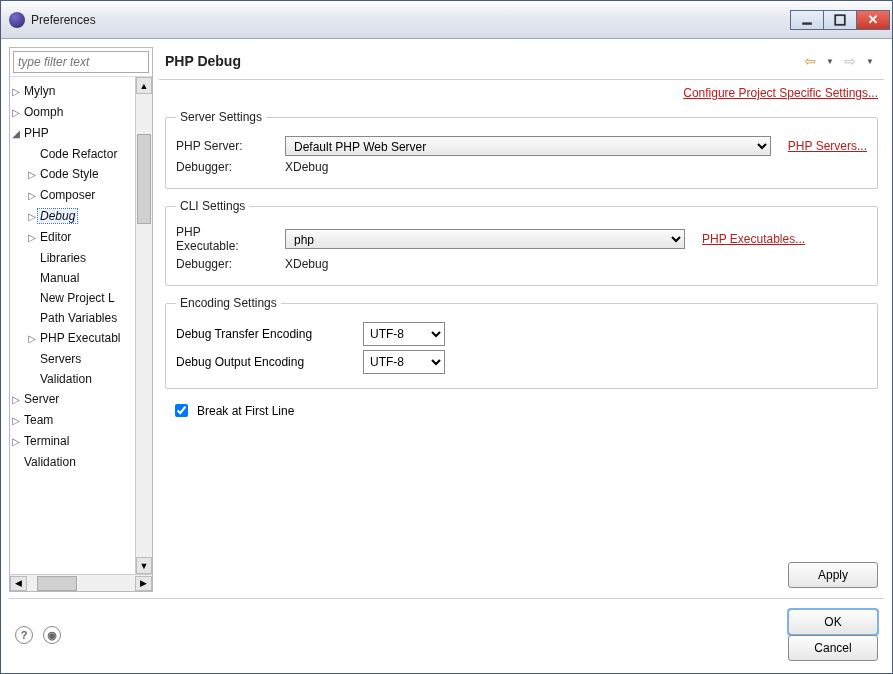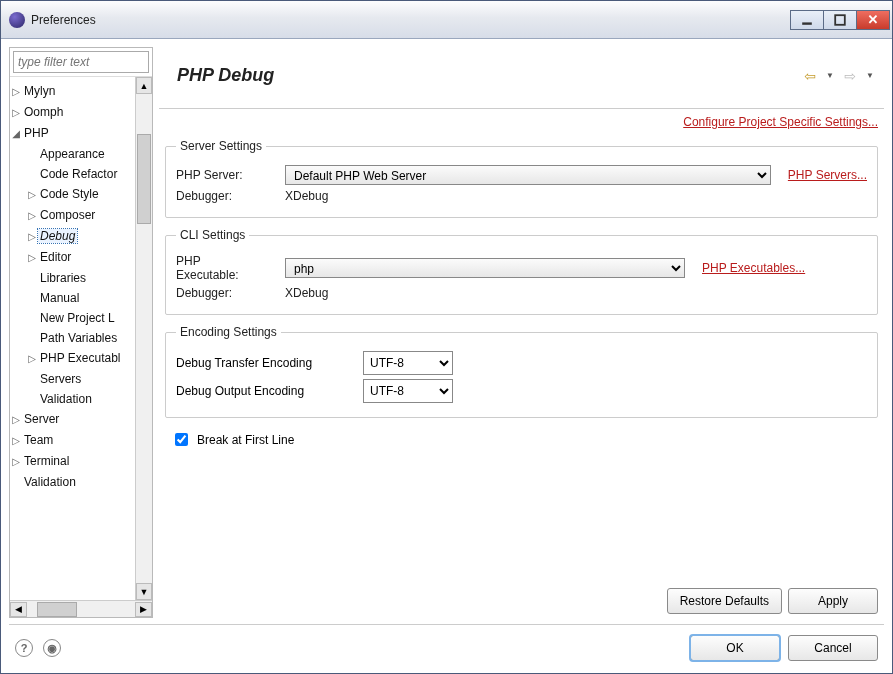--- a/index.html
+++ b/index.html
@@ -43,52 +43,52 @@
   .hscroll .thumb { position:absolute; left:10px; width:40px; top:0; bottom:0; background:#d0d0d0; border:1px solid #aaa; }
   .innerscroll { width:17px; background:#f0f0f0; border-left:1px solid #ccc; display:flex; flex-direction:column; }
   .innerscroll .arrow { height:17px; border:1px solid #bbb; background:#e6e6e6; display:flex; align-items:center; justify-content:center; font-size:9px;}
   .innerscroll .track { flex:1; position:relative; }
   .innerscroll .thumb { position:absolute; top:40px; height:90px; left:1px; right:1px; background:#d0d0d0; border:1px solid #aaa; }
   .tree-flex { display:flex; height:100%; }
   .tree-col { flex:1; overflow:hidden; }
 
   .right-pane { flex:1; display:flex; flex-direction:column; min-width:0; }
   .header { display:flex; align-items:center; border-bottom:1px solid #ccc; padding:6px 6px 10px 6px; }
-  .header h1 { margin:12px; font-size:18px; font-weight:bold; color:#222;font-style:italic; }
+  .header h1 { margin:0; font-size:14px; font-weight:bold; color:#222; }
   .header .navicons { margin-left:auto; display:flex; gap:4px; align-items:center; }
   .navicon { width:16px; height:16px; display:flex; align-items:center; justify-content:center; }
   .arrow-back { color:#c49a2a; font-size:14px; }
   .arrow-dis { color:#bbb; font-size:14px; }
   .menu-drop { font-size:8px; color:#555; }
 
   .content { flex:1; overflow:auto; padding:6px 6px 0 6px; }
   .proj-link { text-align:right; margin-bottom:10px; }
   a.link { color:#b91c1c; text-decoration:underline; cursor:pointer; }
 
   fieldset.group { border:1px solid #ccc; border-radius:2px; margin:0 0 10px 0; padding:8px 10px 10px 10px; }
   fieldset.group legend { padding:0 4px; color:#222; }
   .row { display:flex; align-items:center; gap:17px; margin:4px 0; }
   .row .lbl { min-width:92px; color:#222; }
   .row .lbl2 { min-width:92px; color:#222; line-height:14px; }
   .row .val { color:#222; }
   select.wide { flex:1; height:20px; border:1px solid #888;
     background:linear-gradient(#fbfbfb,#e7e7e7); padding:2px 4px; }
-  select.small { width:90px; height:24px; border:1px solid #888; background:#fff; padding:1px 2px; }
+  select.small { width:82px; height:24px; border:1px solid #888; background:#fff; padding:1px 2px; }
   .sidelink { white-space:nowrap; }
 
   .chkrow { margin:12px 6px; display:flex; align-items:center; gap:6px; }
 
   .btnrow { display:flex; justify-content:flex-end; gap:6px; padding:4px 6px; }
   button.std { min-width:90px; height:26px; border:1px solid #8a8a8a; background:linear-gradient(#fdfdfd,#e7e7e7); border-radius:3px; padding:0 12px; cursor:pointer; }
   button.primary { outline:2px solid #7db3e8; outline-offset:-1px; }
 
   .footer { border-top:1px solid #ccc; padding:10px 6px 4px 6px; display:flex; align-items:center; }
   .footer .icons { display:flex; gap:10px; }
   .footer .icons .circ { width:18px; height:18px; border:1px solid #888; border-radius:50%; display:flex; align-items:center; justify-content:center; color:#666; font-weight:bold; font-size:11px; }
-  .footer .btns { margin-left:auto; display:flex; gap:8px; }
+  .footer .btns { margin-left:auto; display:flex; gap:0;flex-direction:column; }
 </style>
 </head>
 <body>
 
 <div class="window">
   <div class="titlebar">
     <div class="app-icon"></div>
     <div class="title">Preferences</div>
     <div class="winbtns">
       <div class="winbtn">
@@ -114,21 +114,20 @@
           <input type="text" placeholder="type filter text" style="">
         </div>
         <div class="tree-wrap">
           <div class="tree-flex">
             <div class="tree-col">
               <ul class="tree">
                 <li><span class="tw">▷</span><span class="label">Mylyn</span></li>
                 <li><span class="tw">▷</span><span class="label">Oomph</span></li>
                 <li><span class="tw">◢</span><span class="label">PHP</span>
                   <ul>
-                    <li><span class="tw"></span><span class="label">Appearance</span></li>
                     <li><span class="tw"></span><span class="label">Code Refactor</span></li>
                     <li><span class="tw">▷</span><span class="label">Code Style</span></li>
                     <li><span class="tw">▷</span><span class="label">Composer</span></li>
                     <li class="selected"><span class="tw">▷</span><span class="label">Debug</span></li>
                     <li><span class="tw">▷</span><span class="label">Editor</span></li>
                     <li><span class="tw"></span><span class="label">Libraries</span></li>
                     <li><span class="tw"></span><span class="label">Manual</span></li>
                     <li><span class="tw"></span><span class="label">New Project L</span></li>
                     <li><span class="tw"></span><span class="label">Path Variables</span></li>
                     <li><span class="tw">▷</span><span class="label">PHP Executabl</span></li>
@@ -225,21 +224,20 @@
             </div>
           </fieldset>
 
           <div class="chkrow">
             <input type="checkbox" checked="" style="">
             <span>Break at First Line</span>
           </div>
         </div>
 
         <div class="btnrow">
-          <button class="std">Restore Defaults</button>
           <button class="std">Apply</button>
         </div>
       </div>
     </div>
 
     <div class="footer">
       <div class="icons">
         <div class="circ">?</div>
         <div class="circ">◉</div>
       </div>

